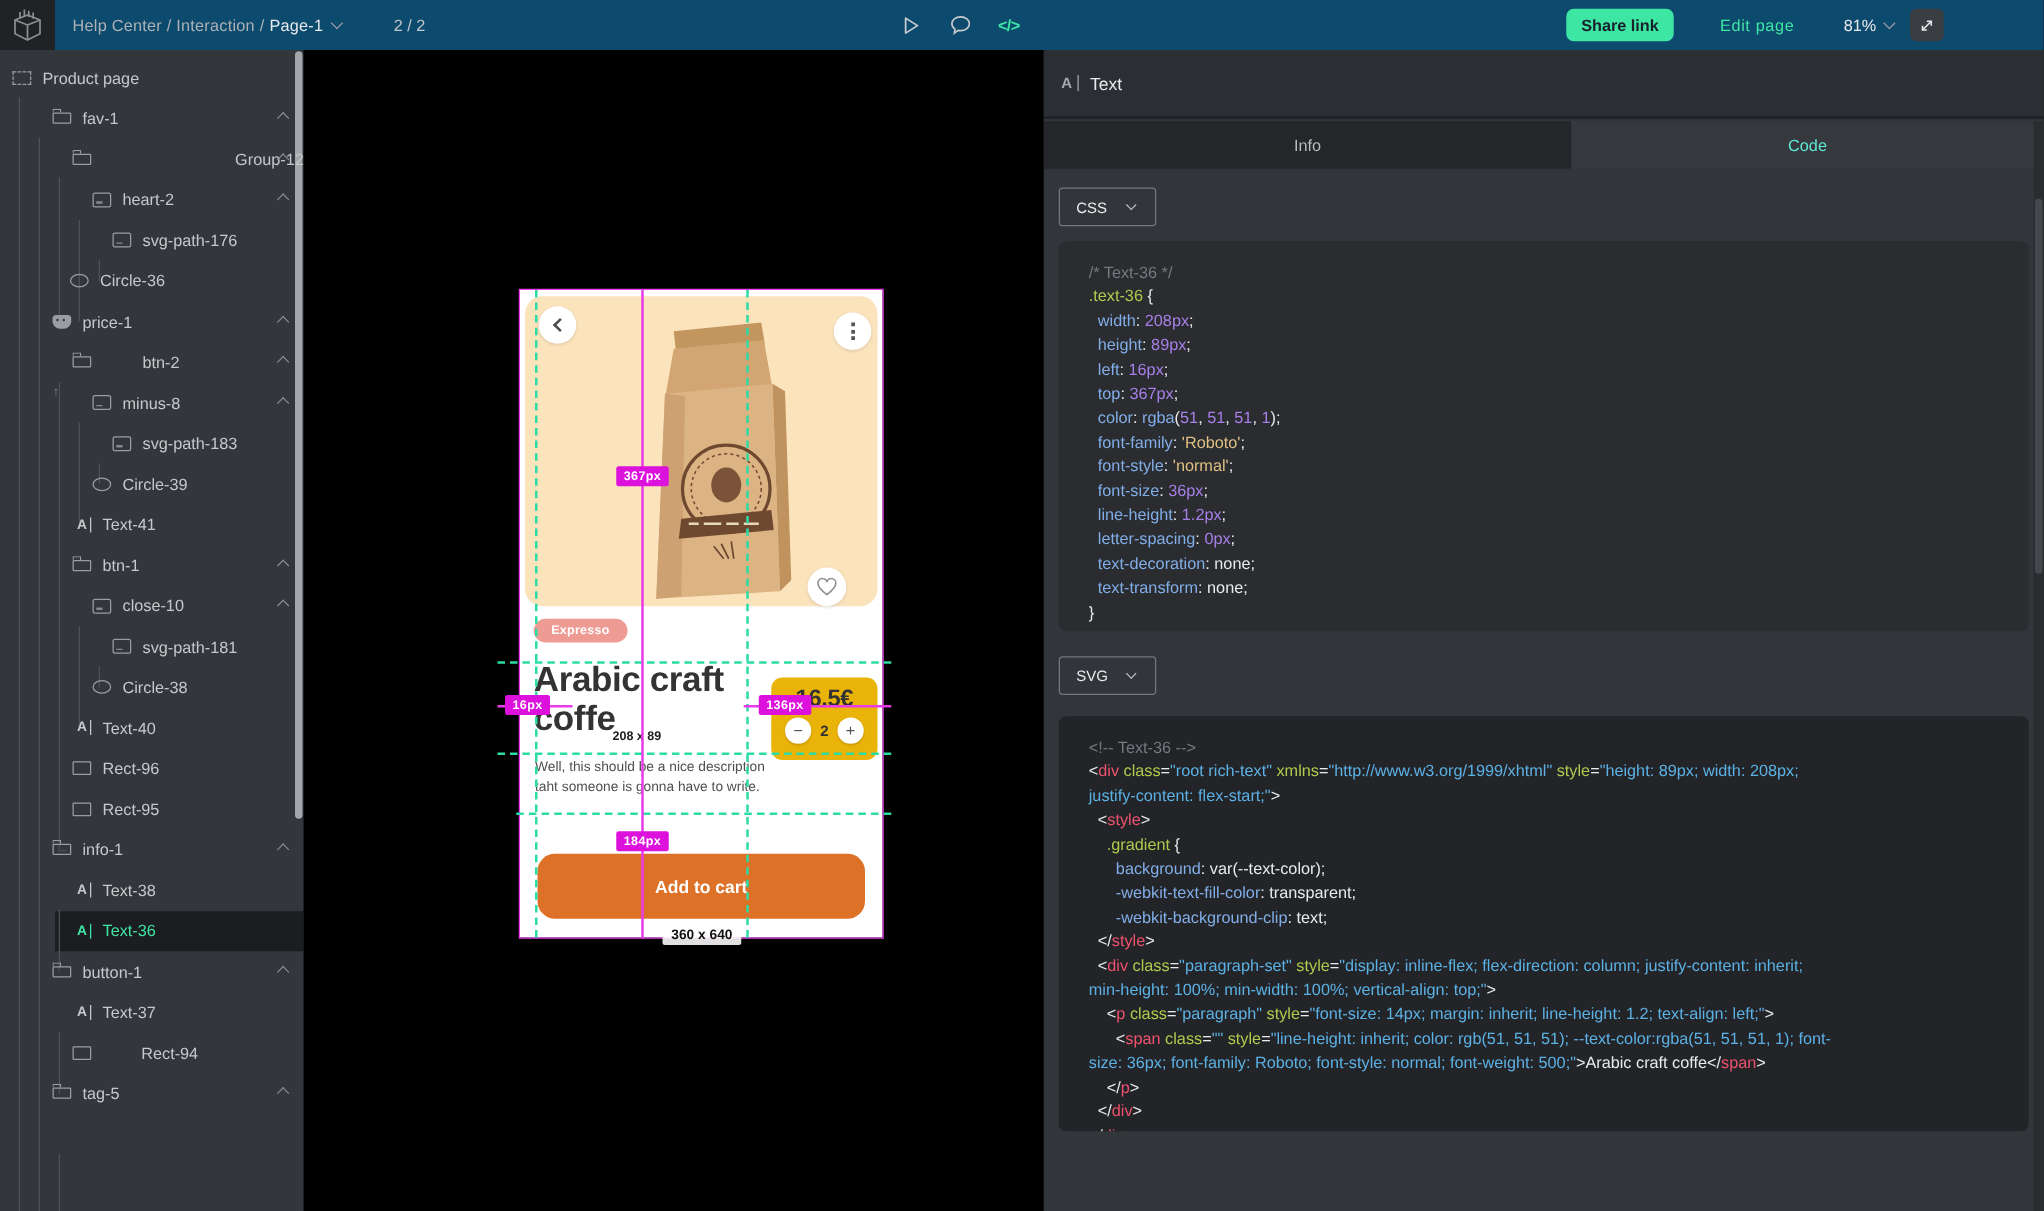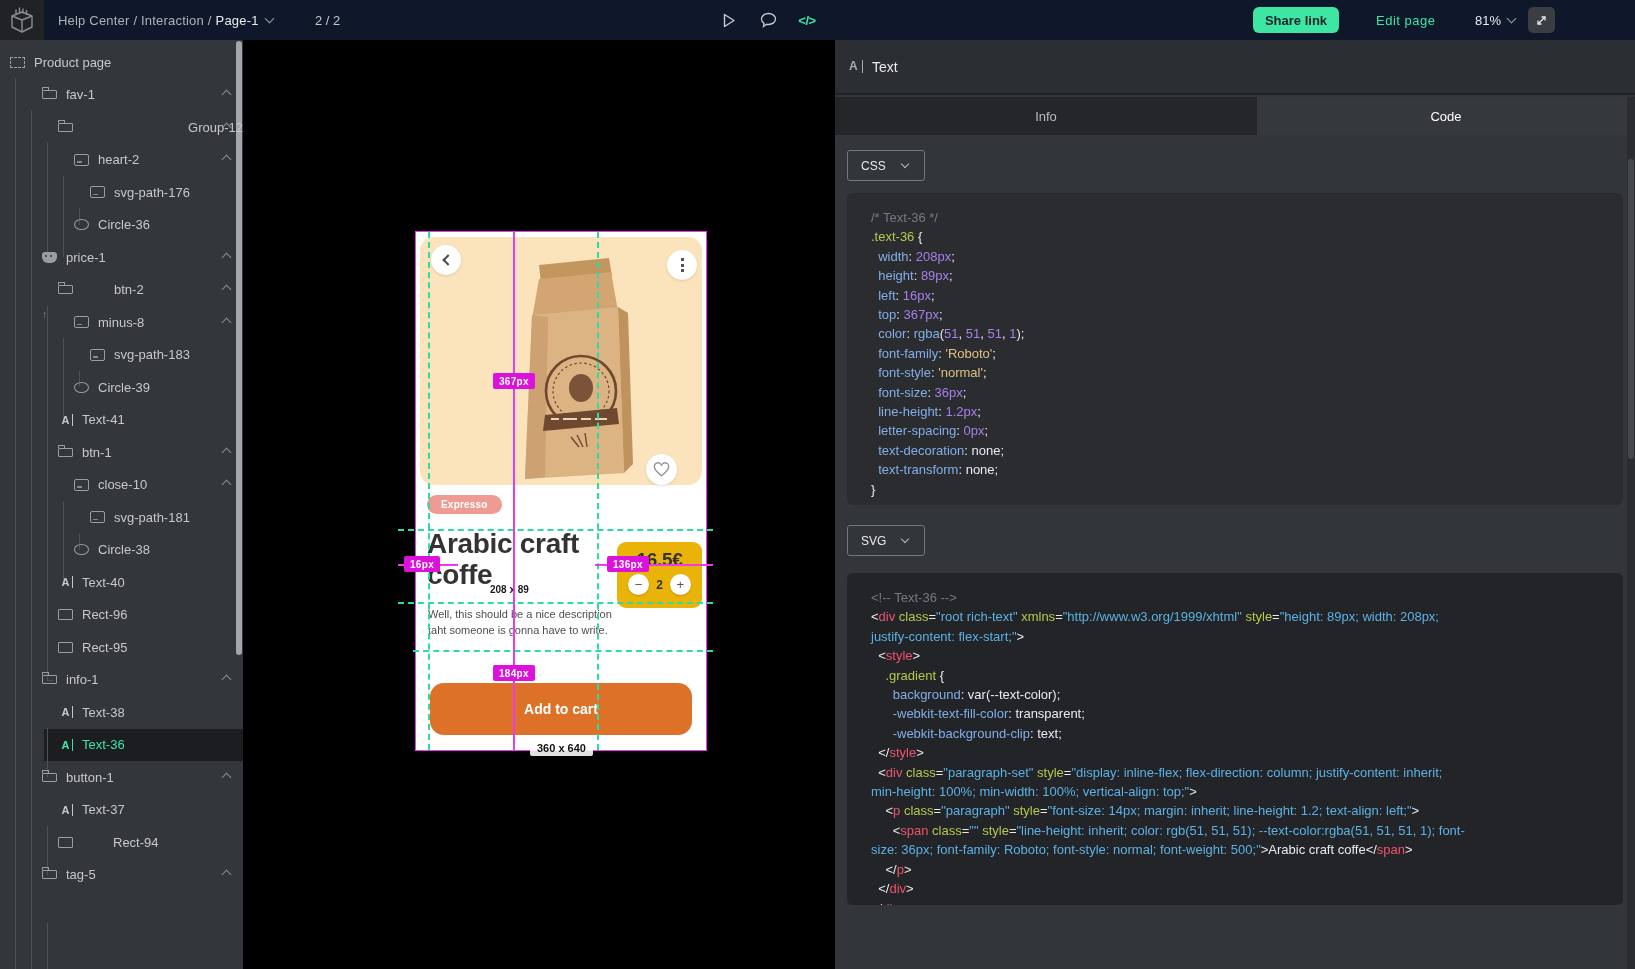--- a/index.html
+++ b/index.html
@@ -1,20 +1,20 @@
 <!DOCTYPE html>
 <html><head>
 <meta charset="utf-8">
 <style>
   * { margin:0; padding:0; box-sizing:border-box; }
   html,body { width:1635px; height:969px; overflow:hidden; background:#000; font-family:"Liberation Sans","DejaVu Sans",sans-serif; }
   #stage { position:absolute; inset:0; width:1635px; height:969px; }
 
   
-  #topbar { position:absolute; left:0; top:0; width:1635px; height:40px; background:#0f172a; }
+  #topbar { position:absolute; left:0; top:0; width:1635px; height:40px; background:#0c4a6e; }
   #logo-tile { position:absolute; left:0; top:0; width:44px; height:40px; background:#202225; display:flex; align-items:center; justify-content:center; }
   .crumb { position:absolute; top:0; height:40px; display:flex; align-items:center; font-size:13px; }
   #breadcrumb { left:58px; color:#AEB1B5; letter-spacing:.2px; }
   #breadcrumb .page { color:#E8EAEC; margin-left:4px; }
   #page-counter { left:315px; color:#C5C7CA; }
   .chev-down { display:inline-block; width:7px; height:7px; border-left:1.5px solid #9A9DA2; border-bottom:1.5px solid #9A9DA2; transform:rotate(-45deg); margin-left:7px; margin-top:-4px; }
   .tb-icon { position:absolute; top:0; height:40px; display:flex; align-items:center; justify-content:center; width:30px; }
   #code-toggle { color:#3EE6A4; font-weight:bold; font-size:13px; letter-spacing:-.5px; }
   #share-btn { position:absolute; left:1253px; top:7px; width:86px; height:26px; background:#3EE6A4; border-radius:6px; border:none; color:#18222D; font-size:13px; font-weight:bold; display:flex; align-items:center; justify-content:center; cursor:pointer; font-family:inherit; }
   #edit-link { position:absolute; left:1376px; top:0; height:40px; display:flex; align-items:center; color:#3EE6A4; font-size:13px; letter-spacing:.5px; cursor:pointer; }
@@ -77,21 +77,21 @@
   #frame-size { position:absolute; left:287px; top:700px; background:rgba(255,255,255,.88); color:#111; font-size:11px; font-weight:bold; padding:2px 7px; border-radius:2px; z-index:7; }
 
   
   #inspector { position:absolute; left:835px; top:40px; width:800px; height:929px; background:#323539; }
   #insp-header { position:absolute; left:0; top:0; width:800px; height:55px; background:#2B2E32; border-bottom:2px solid #1F2124; display:flex; align-items:center; padding-left:14px; color:#E8EAEC; font-size:14px; }
   #insp-header .i-text { color:#A7AAAE; margin-right:9px; width:14px; height:13px; font-size:12px; line-height:13px; }
   #insp-header .i-text::after { height:13px; }
   #tabs { position:absolute; left:0; top:57px; width:800px; height:38px; display:flex; }
   .tab { display:flex; align-items:center; justify-content:center; font-size:13px; cursor:pointer; }
   #tab-info { flex:0 0 422px; background:#242629; color:#B9BBBE; }
-  #tab-code { flex:1; background:#35383D; color:#ffffff; }
+  #tab-code { flex:1; background:#35383D; color:#5eead4; }
   .sel-box { position:absolute; width:78px; height:31px; border:1px solid #74787D; border-radius:3px; background:transparent; color:#E8EAEC; font-size:12px; display:flex; align-items:center; padding-left:13px; cursor:pointer; }
   .sel-box .chev-down { margin-left:16px; margin-top:-3px; border-color:#B9BBBE; width:6px; height:6px; }
   #css-select { left:12px; top:110px; }
   #svg-select { left:12px; top:485px; }
   .code-block { position:absolute; left:12px; width:776px; border-radius:6px; font-size:13px; line-height:19.4px; white-space:pre; padding:15px 12px 10px 24px; overflow:hidden; }
   #css-code { top:153px; height:312px; background:#2A2C30; }
   #svg-code { top:533px; height:332px; background:#222428; }
   .tk-c{color:#75797F} .tk-s{color:#B3C94E} .tk-p{color:#82AEE8} .tk-n{color:#A87FE8}
   .tk-t{color:#E8EAEC} .tk-g{color:#F0526E} .tk-a{color:#B3C94E} .tk-v{color:#5CB1E4} .tk-y{color:#DFC083}
   #insp-scroll { position:absolute; right:0; top:57px; width:8px; height:872px; background:#2A2C30; }
@@ -168,21 +168,21 @@
         </div>
         <div class="trow" style="padding-left: 74px;">
           <span class="ticon i-file"></span>
           <span class="lbl">heart-2</span>
           <span class="chev"></span>
         </div>
         <div class="trow" style="padding-left: 90px;">
           <span class="ticon i-file"></span>
           <span class="lbl">svg-path-176</span>
         </div>
-        <div class="trow" style="padding-left: 74px;">
+        <div class="trow" style="padding-left: 56px;">
           <span class="ticon i-circle"></span>
           <span class="lbl">Circle-36</span>
         </div>
         <div class="trow" style="padding-left: 42px;">
           <span class="ticon i-mask"></span>
           <span class="lbl">price-1</span>
           <span class="chev"></span>
         </div>
         <div class="trow" style="padding-left: 58px; gap: 32px;">
           <span class="ticon i-folder"></span>

